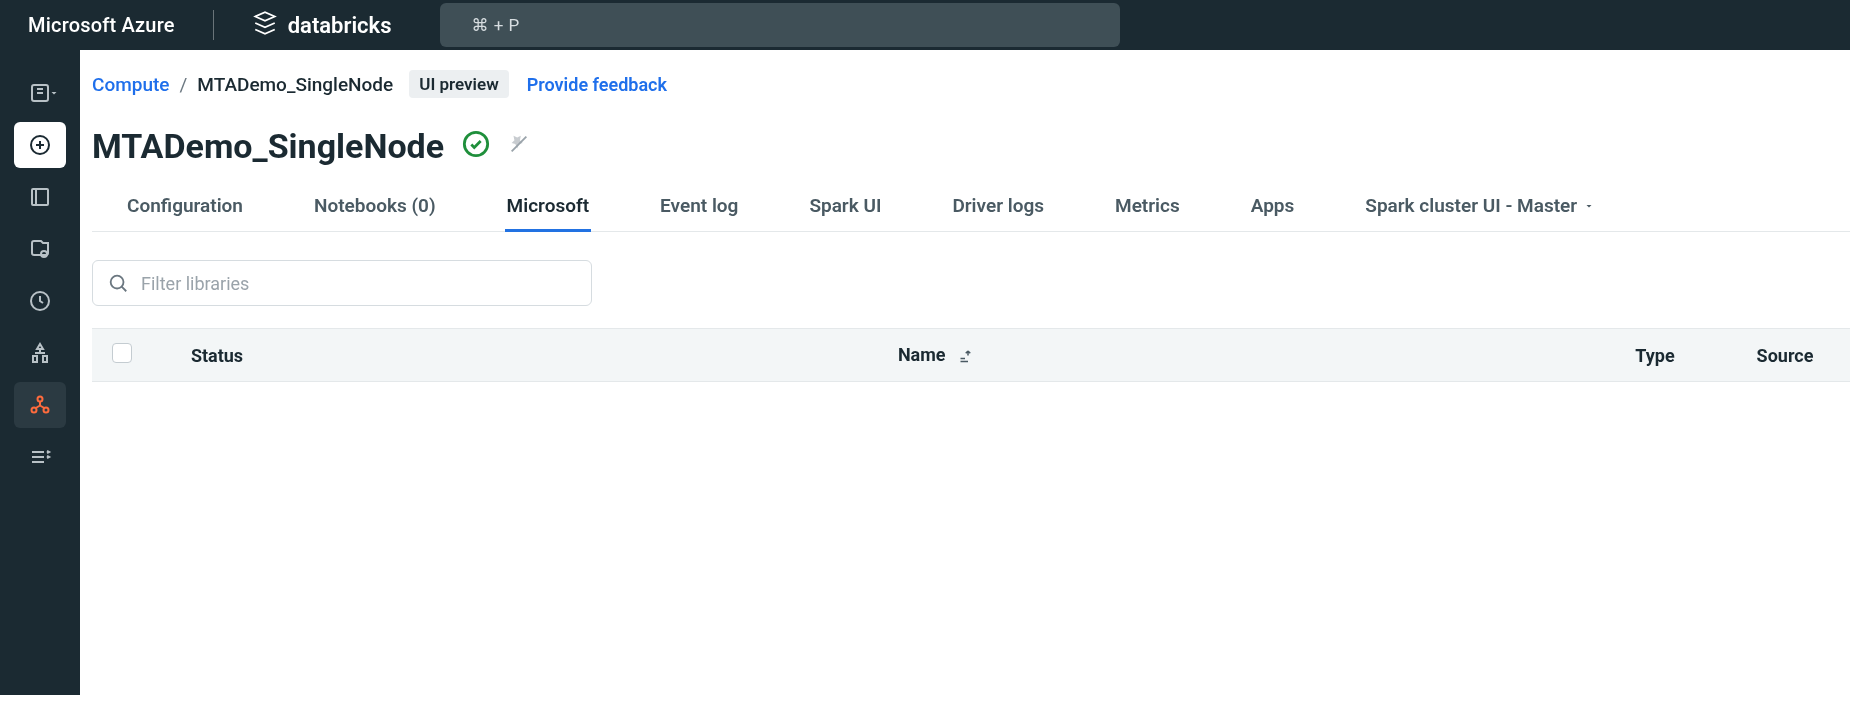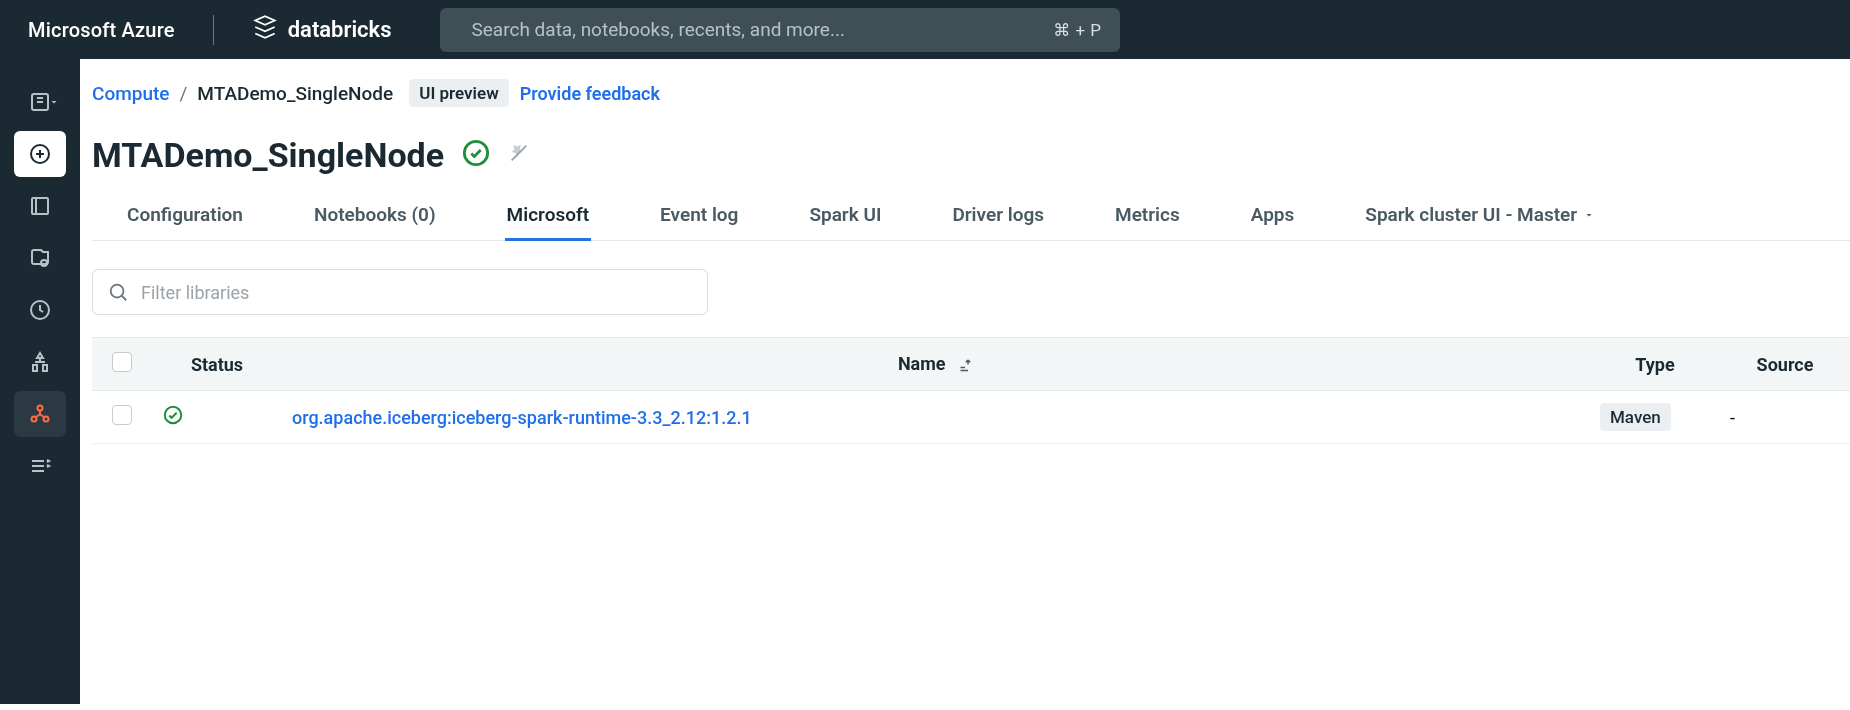--- a/index.html
+++ b/index.html
@@ -1,19 +1,19 @@
 <!DOCTYPE html>
 <html><head>
 <meta charset="utf-8">
 <style>
 * { margin: 0; padding: 0; box-sizing: border-box; font-family: -apple-system, BlinkMacSystemFont, "Segoe UI", Roboto, sans-serif; }
 html, body { height: 100%; width: 100%; background: #fff; overflow: hidden; }
 
 
-.topbar { height: 59px; background: #1b2a32; display: flex; align-items: center; padding: 0 20px 0 28px; gap: 38px; }
+.topbar { height: 50px; background: #1b2a32; display: flex; align-items: center; padding: 0 20px 0 28px; gap: 38px; }
 .brand-azure { color: #fff; font-size: 20px; font-weight: 500; letter-spacing: .2px; }
 .brand-sep { width: 1px; height: 30px; background: rgba(255,255,255,.35); }
 .brand-db { display: flex; align-items: center; gap: 10px; color: #fff; font-size: 22px; font-weight: 600; }
 .brand-db svg { width: 26px; height: 26px; }
 .searchbox { flex: 0 0 680px; height: 44px; background: #3f4f56; border-radius: 6px; display: flex; align-items: center; padding: 0 18px; gap: 14px; margin-left: 10px; }
 .searchbox input { flex: 1; background: transparent; border: none; outline: none; color: #d7dde0; font-size: 19px; }
 .searchbox input::placeholder { color: #b8c1c6; }
 .search-kbd { color: #d7dde0; font-size: 17px; letter-spacing: .5px; }
 
 
@@ -26,38 +26,38 @@
 .sb-item.with-caret svg.caret { width: 12px; height: 12px; position: absolute; right: 6px; top: 17px; }
 
 
 .main { flex: 1; background: #fff; padding: 20px 0 0 12px; overflow: auto; }
 
 .breadcrumb { display: flex; align-items: center; gap: 10px; font-size: 19px; }
 .crumb-link { color: #1f6feb; font-weight: 500; cursor: pointer; }
 .crumb-sep { color: #6b7780; }
 .crumb-current { color: #1b2a32; font-weight: 500; }
 .badge-preview { background: #eceff1; color: #1b2a32; font-weight: 600; border-radius: 4px; padding: 4px 10px; font-size: 17px; margin-left: 6px; }
-.feedback-link { color: #1f6feb; font-weight: 600; font-size: 18px; margin-left: 1px; cursor: pointer; }
+.feedback-link { color: #1f6feb; font-weight: 600; font-size: 18px; margin-left: 8px; cursor: pointer; }
 
 .page-title-row { display: flex; align-items: center; gap: 18px; margin-top: 28px; }
 .page-title { font-size: 34px; font-weight: 700; color: #1b2a32; }
 .title-status svg { width: 28px; height: 28px; }
 .title-pin { color: #9aa3aa; }
 .title-pin svg { width: 22px; height: 22px; }
 
 
 .tabs { display: flex; gap: 34px; margin-top: 28px; border-bottom: 1px solid #e4e8ea; }
 .tab { color: #4a5a63; font-size: 19px; font-weight: 600; padding: 0 2px 14px; cursor: pointer; position: relative; display: flex; align-items: center; gap: 6px; margin-left: 33px; }
 .tab.active { color: #1b2a32; }
 .tab.active::after { content: ""; position: absolute; left: 0; right: 0; bottom: -1px; height: 3px; background: #2272e2; }
 .tab .caret { width: 12px; height: 12px; }
 
 
 .filter-wrap { margin-top: 28px; }
-.filter-box { width: 616px; height: 46px; border: 1px solid #d6dce0; border-radius: 6px; display: flex; align-items: center; padding: 0 14px; gap: 12px; }
+.filter-box { width: 500px; height: 46px; border: 1px solid #d6dce0; border-radius: 6px; display: flex; align-items: center; padding: 0 14px; gap: 12px; }
 .filter-box input { flex: 1; border: none; outline: none; font-size: 18px; color: #1b2a32; }
 .filter-box input::placeholder { color: #9aa3aa; }
 .filter-box svg { width: 22px; height: 22px; color: #6b7780; }
 
 
 .lib-table { margin-top: 22px; width: 100%; border-collapse: collapse; }
 .lib-table th { text-align: center; font-size: 18px; font-weight: 700; color: #1b2a32; background: #f3f6f7; padding: 14px 10px; border-top: 1px solid #e4e8ea; border-bottom: 1px solid #e4e8ea; }
 .lib-table td { padding: 12px 10px; border-bottom: 1px solid #eef1f2; font-size: 18px; vertical-align: middle; }
 .col-check { width: 60px; text-align: center; }
 .col-status { width: 130px; }
@@ -85,21 +85,20 @@
     </span>
     <span>databricks</span>
   </div>
   <div class="searchbox">
     <span>
       <svg viewBox="0 0 24 24" fill="none" stroke="#d7dde0" stroke-width="2">
           <circle cx="11" cy="11" r="7"></circle>
           <path d="M21 21l-5-5"></path>
         </svg>
     </span>
-    <input type="text" placeholder="Search data, notebooks, recents, and more..." style="">
     <span class="search-kbd">⌘ + P</span>
   </div>
 </div>
 
 <div class="shell">
 
   <div class="sidebar">
     <div class="sb-item with-caret">
       <svg viewBox="0 0 24 24" fill="none" stroke="currentColor" stroke-width="2">
           <rect x="4" y="4" width="16" height="16" rx="2"></rect>
@@ -234,27 +233,17 @@
               <svg viewBox="0 0 24 24" fill="none" stroke="currentColor" stroke-width="2">
                   <path d="M6 14h6M6 18h10M16 10V4M16 4l-3 3M16 4l3 3"></path>
                 </svg>
             </span>
           </th>
           <th class="col-type">Type</th>
           <th class="col-source">Source</th>
         </tr>
       </thead>
       <tbody id="lib-rows">
-          <tr>
-            <td class="col-check"><span class="chk"></span></td>
-            <td class="col-status"><span class="row-status"><svg viewBox="0 0 24 24" fill="none" stroke="#1f8f3b" stroke-width="2.2">
-                  <circle cx="12" cy="12" r="9"></circle>
-                  <path d="M8 12.5l2.5 2.5L16 9.5"></path>
-                </svg></span></td>
-            <td><span class="name-link">org.apache.iceberg:iceberg-spark-runtime-3.3_2.12:1.2.1</span></td>
-            <td class="col-type"><span class="type-pill">Maven</span></td>
-            <td class="col-source"><span>-</span></td>
-          </tr>
         </tbody>
     </table>
 
   </div>
 </div>
 
 </body></html>

